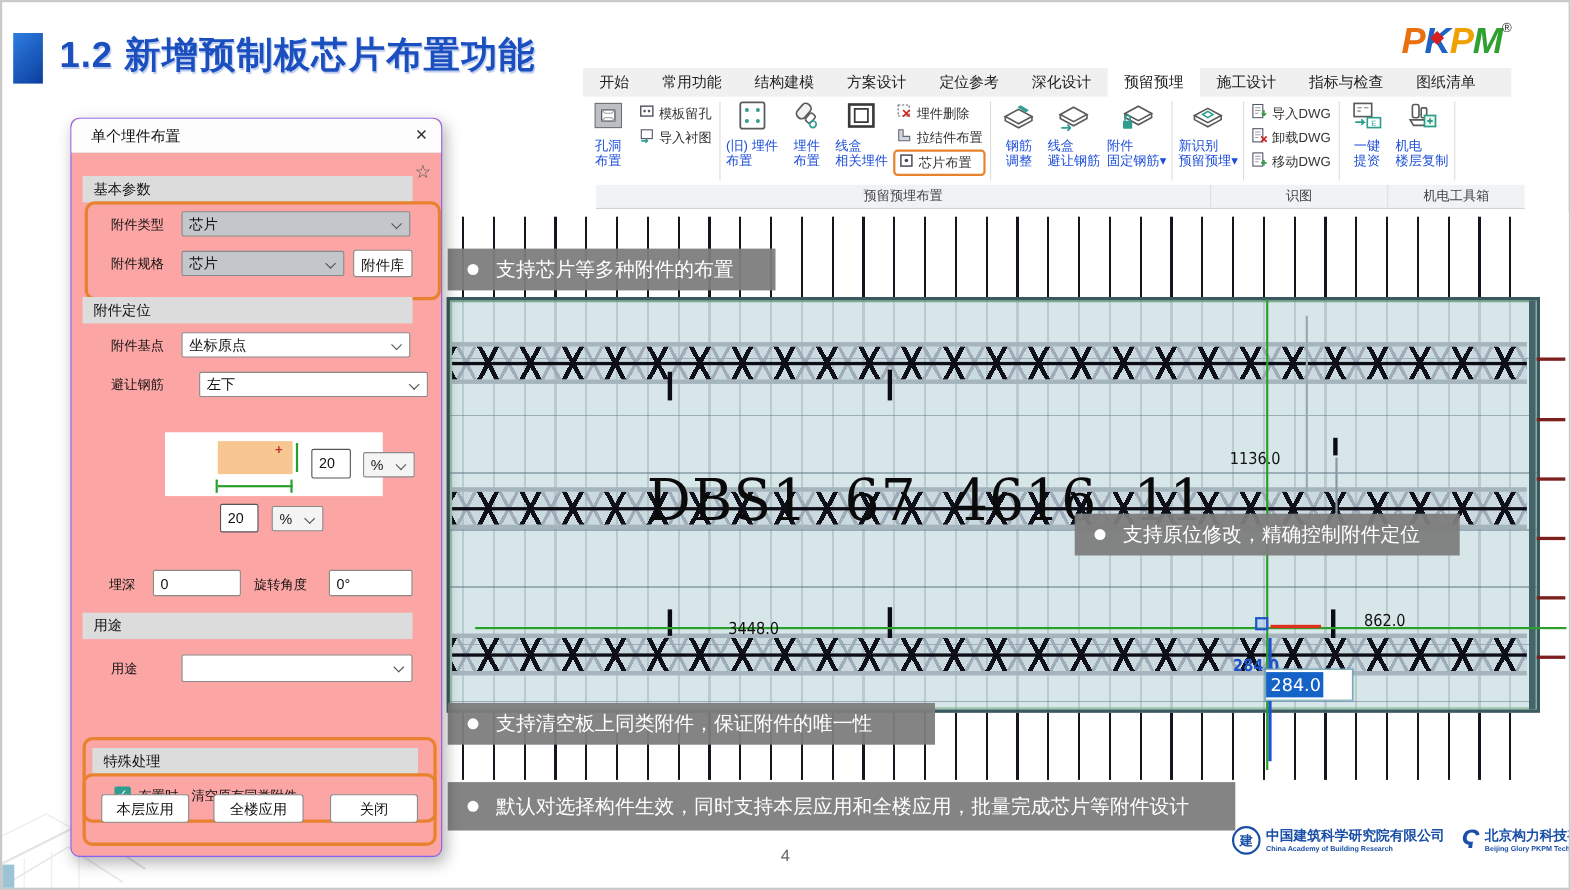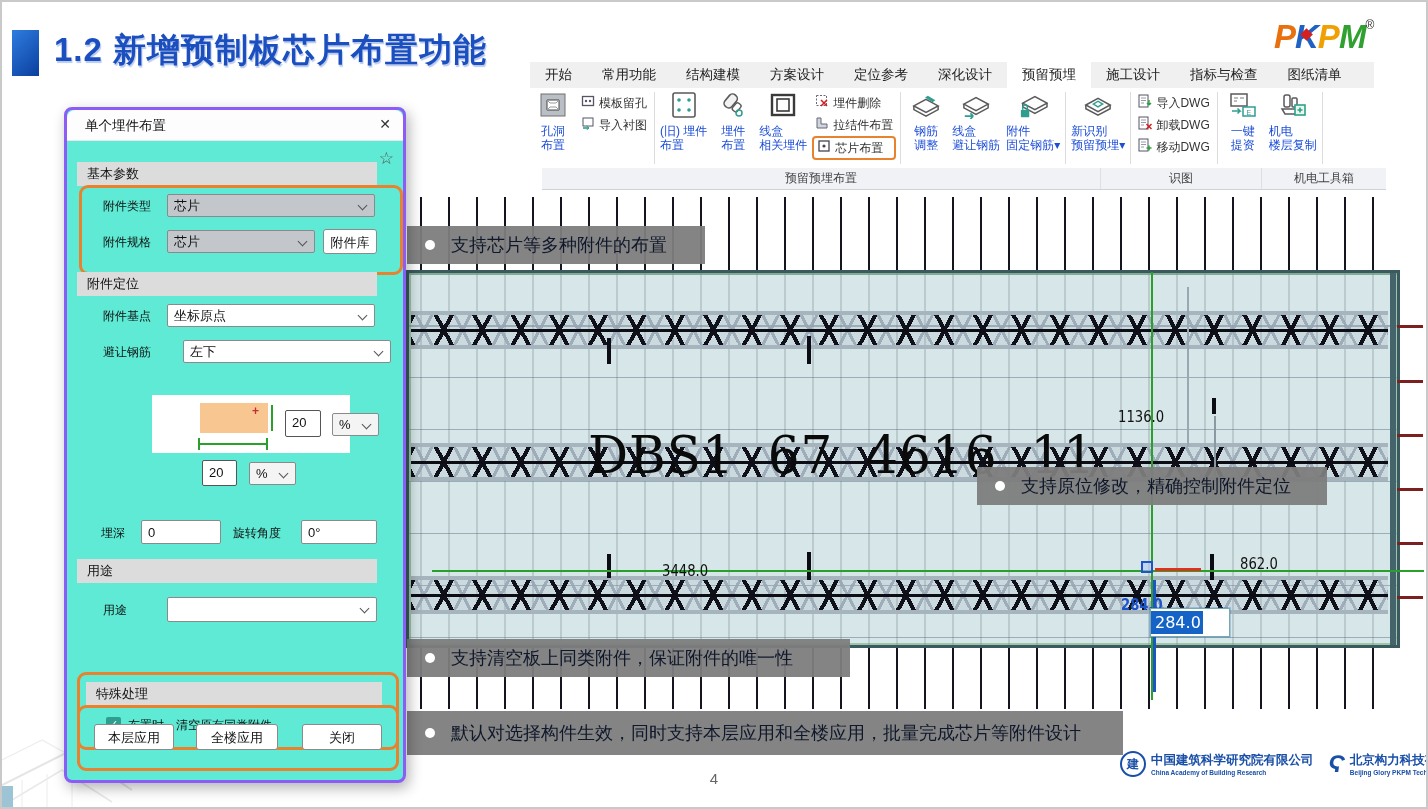--- a/index.html
+++ b/index.html
@@ -31,22 +31,22 @@
   .bigbtn .lbl2{font-size:12px;line-height:13.5px;color:#1d4ed8;text-align:left;white-space:pre-line;margin-top:2px;}
   .stack{display:flex;flex-direction:column;justify-content:flex-start;padding:4px 2px;}
   .smallbtn{display:flex;align-items:center;height:22px;gap:4px;padding:0 3px;}
   .smallbtn .slbl{font-size:12px;color:#333;white-space:nowrap;}
   .smallbtn.hl{border:2px solid #e8822e;border-radius:4px;height:20px;}
   .captionbar{position:absolute;left:12px;top:106px;width:100%;height:21px;background:#f0f2f5;
         display:flex;border-bottom:1px solid #ccd4da;}
   .capcell{height:21px;line-height:21px;text-align:center;font-size:12px;color:#444;
         border-right:1px solid #dfdfdf;}
   
-  .dialog{position:absolute;left:62px;top:105px;width:336px;height:670px;background:#5eead4;
-        border:3px solid #8b5cf6;border-radius:8px;box-shadow:3px 5px 14px rgba(0,0,0,.30);z-index:30;}
+  .dialog{position:absolute;left:62px;top:105px;width:336px;height:670px;background:#fca5a5;
+        border:1px solid #8b5cf6;border-radius:8px;box-shadow:3px 5px 14px rgba(0,0,0,.30);z-index:30;}
   .dlg-titlebar{position:absolute;left:0;top:0;right:0;height:30px;background:#fdfdfd;
         border-radius:8px 8px 0 0;border-bottom:1px solid #e8e8e8;}
   .dlg-title{position:absolute;left:18px;top:7px;font-size:13.5px;color:#111;}
   .dlg-close{position:absolute;right:12px;top:6px;font-size:14px;color:#333;cursor:default;}
   .dlg-star{position:absolute;right:9px;top:38px;font-size:17px;color:#555;}
   .sechdr{position:absolute;left:10px;width:300px;height:24px;background:#dcdcdc;
         font-size:13px;color:#111;line-height:24px;padding-left:10px;box-sizing:border-box;}
   .flabel{position:absolute;font-size:12px;color:#111;}
   .combo{position:absolute;height:23px;background:#fff;border:1px solid #8a8a8a;border-radius:2px;
         font-size:13px;color:#111;line-height:22px;padding-left:6px;box-sizing:border-box;}
@@ -90,21 +90,21 @@
   .gline{position:absolute;background:#2aa02a;}
   .redline{position:absolute;height:3px;width:26px;left:991px;background:#7c1f1f;}
   .cursorline{position:absolute;left:749px;top:376px;width:46px;height:3px;background:#e03020;}
   .bluemark{position:absolute;left:735px;top:369px;width:12px;height:12px;border:2px solid #1d55c8;
         background:rgba(175,200,240,.55);box-sizing:border-box;}
   .bluevline{position:absolute;left:747px;top:388px;width:3px;height:112px;background:#1d55c8;}
   .editbox{position:absolute;left:744px;top:416px;width:78px;height:27px;background:#fff;
         border:1px solid #7aa;box-shadow:0 0 0 1px rgba(20,90,200,.25);display:flex;align-items:center;}
   .editbox .sel{background:#1663c8;color:#fff;font-size:16px;padding:2px 2px 2px 4px;
         font-family:"DejaVu Sans",sans-serif;}
-  .callout{position:absolute;background:rgba(125,125,125,.95);color:#0f172a;display:flex;
+  .callout{position:absolute;background:rgba(125,125,125,.95);color:#ffffff;display:flex;
         align-items:center;z-index:20;font-size:18px;}
   .callout .dot{width:10px;height:10px;border-radius:50%;background:#fff;margin:0 16px 0 18px;flex:0 0 auto;}
   
   .pagenum{position:absolute;left:700px;top:768px;width:24px;text-align:center;font-size:15px;color:#666;}
   .orgs{position:absolute;left:1118px;top:748px;display:flex;gap:14px;align-items:center;color:#1a4fa8;}
   .org{display:flex;align-items:center;gap:5px;}
   .org-cn{font-size:12.5px;font-weight:bold;font-family:"Liberation Serif",serif;white-space:nowrap;}
   .org-en{font-size:6.5px;font-weight:bold;white-space:nowrap;}
   .emblem{width:26px;height:26px;border:2px solid #1a4fa8;border-radius:50%;box-sizing:border-box;
         text-align:center;line-height:22px;font-size:12px;font-weight:bold;color:#1a4fa8;}

